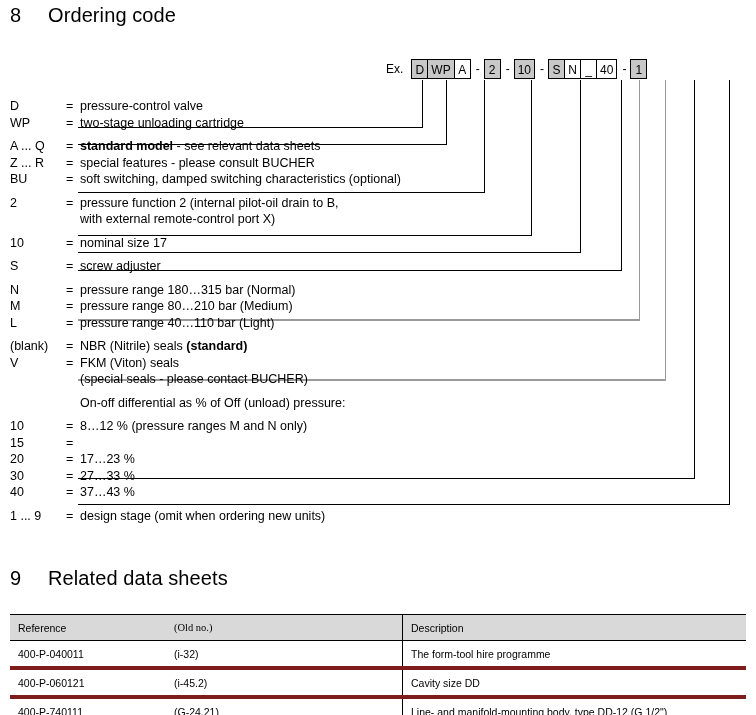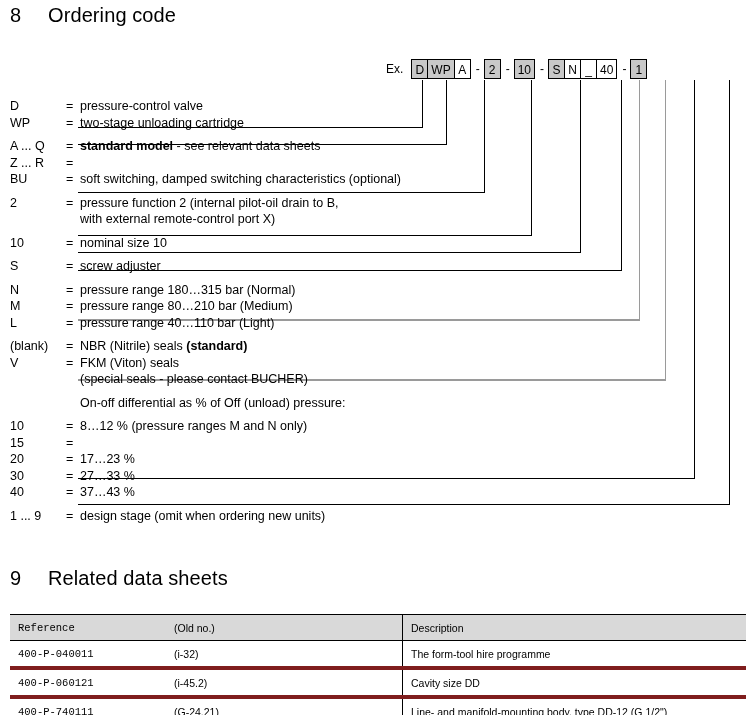--- a/index.html
+++ b/index.html
@@ -56,23 +56,23 @@
   #sheets-table td,#sheets-table th{
     font-size:10.5px;
     text-align:left;
     font-weight:normal;
     padding:5px 8px;
     border-bottom:4px solid #7f1d1d;
     vertical-align:middle;
     height:15px;
   }
   #sheets-table thead th{background:#d9d9d9;border-top:1px solid #000;border-bottom:1px solid #000;}
-  #sheets-table .c1{width:140px;font-family:Liberation Mono, monospace;}
+  #sheets-table .c1{width:140px;}
   #sheets-table .c2{width:220px;border-right:1px solid #000;}
-  #sheets-table thead .c2{border-right:1px solid #000;}
+  #sheets-table thead .c2{border-right:1px solid #000;font-family:Liberation Serif, serif;}
   #sheets-table .c3{width:auto;}
 </style>
 </head>
 <body>
 
 <div class="sect-head" id="sec8">
   <span class="sect-num">8</span>
   <span class="sect-title">Ordering code</span>
 </div>
 
@@ -136,20 +136,21 @@
     </div>
     <div class="gap-sm"></div>
     <div class="lrow">
       <span class="lkey">A ... Q</span>
       <span class="leq">=</span>
       <span class="ltxt"><b>standard model</b> - see relevant data sheets</span>
     </div>
     <div class="lrow">
       <span class="lkey">Z ... R</span>
       <span class="leq">=</span>
+      <span class="ltxt">special features - please consult BUCHER</span>
     </div>
     <div class="lrow">
       <span class="lkey">BU</span>
       <span class="leq">=</span>
       <span class="ltxt">soft switching, damped switching characteristics (optional)</span>
     </div>
     <div class="gap-sm"></div>
     <div class="lrow">
       <span class="lkey">2</span>
       <span class="leq">=</span>
@@ -157,21 +158,21 @@
     </div>
     <div class="lrow">
       <span class="lkey"></span>
       <span class="leq"></span>
       <span class="ltxt">with external remote-control port X)</span>
     </div>
     <div class="gap-sm"></div>
     <div class="lrow">
       <span class="lkey">10</span>
       <span class="leq">=</span>
-      <span class="ltxt">nominal size 10</span>
+      <span class="ltxt">nominal size 17</span>
     </div>
     <div class="gap-sm"></div>
     <div class="lrow">
       <span class="lkey">S</span>
       <span class="leq">=</span>
       <span class="ltxt">screw adjuster</span>
     </div>
     <div class="gap-sm"></div>
     <div class="lrow">
       <span class="lkey">N</span>

